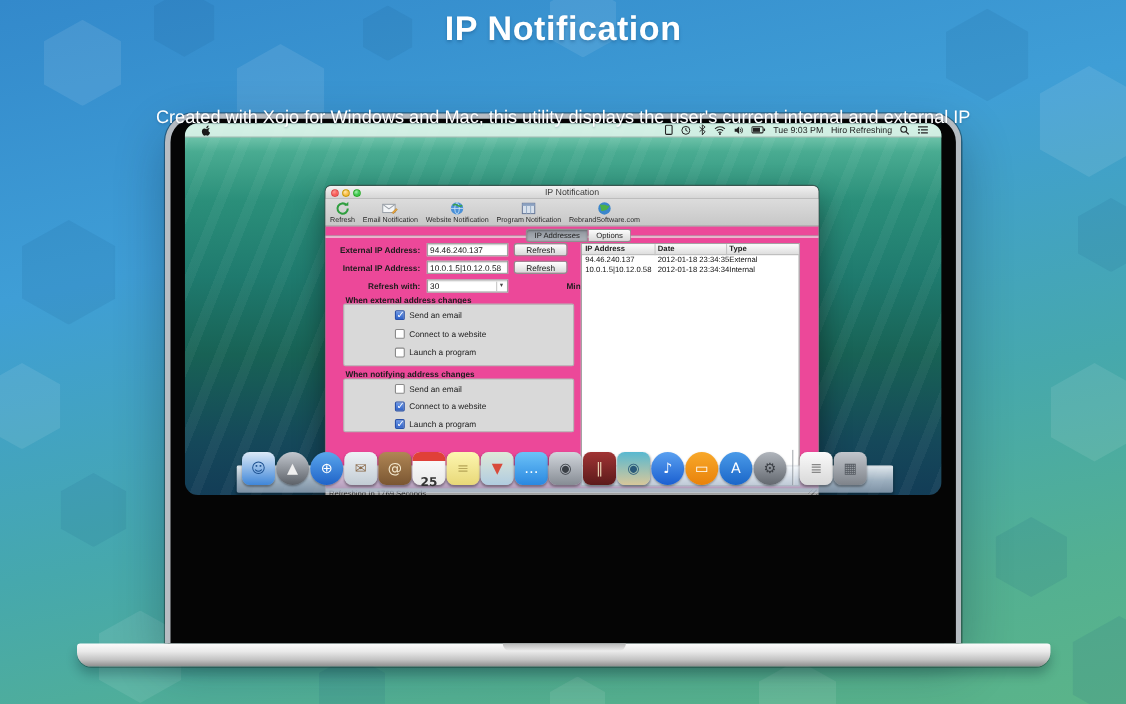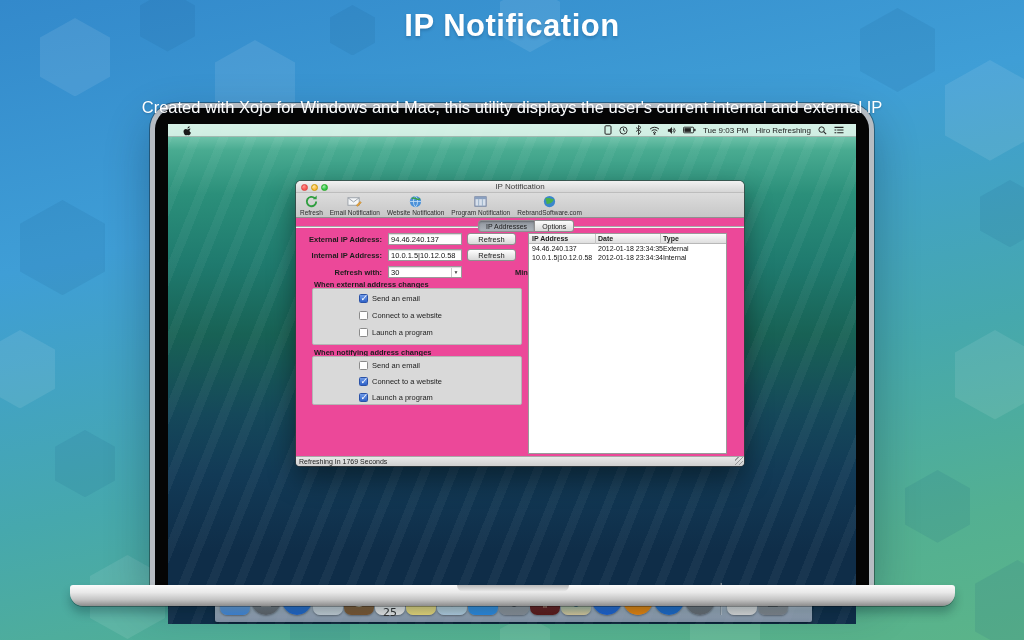--- a/index.html
+++ b/index.html
@@ -19,24 +19,25 @@
 
   
   .laptop-screen {
     position:absolute; left:150px; top:103px; width:724px; height:482px;
     background:#050505; border:5px solid #b6bcc2; border-bottom:none;
     border-radius:26px 26px 0 0;
     box-shadow:0 0 0 1px rgba(0,0,0,.35), 0 18px 45px rgba(0,20,40,.30);
     z-index:2;
   }
   .screen-content {
-    position:absolute; left:13px; top:16px; width:688px; height:500px; overflow:hidden;
+    position:absolute; left:13px; top:4px; width:688px; height:338px; overflow:hidden;
     background:
       repeating-linear-gradient(112deg, rgba(255,255,255,.045) 0 9px, rgba(0,0,0,0) 9px 26px),
       linear-gradient(180deg,#8fd8c0 0px,#49ab91 26px,#2b8f7a 70px,#1f7a6e 140px,#186255 210px,#15485a 290px,#123a56 350px,#0f2d48 430px);
+    border-radius: 12px;
   }
   .laptop-base {
     position:absolute; left:70px; top:585px; width:885px; height:21px; z-index:2;
     background:linear-gradient(180deg,#fbfbfb 0%,#e9e9e9 35%,#c3c3c3 70%,#8d8d8d 100%);
     border-radius:3px 3px 13px 13px;
     box-shadow:0 1px 0 rgba(0,0,0,.3), 0 7px 10px rgba(0,30,40,.28);
   }
   .laptop-base .notch {
     position:absolute; left:50%; top:0; width:112px; height:7px; transform:translateX(-50%);
     background:linear-gradient(180deg,#b9b9b9,#eeeeee); border-radius:0 0 9px 9px;
@@ -140,21 +141,21 @@
   }
   .dock-icons { position:absolute; left:5px; bottom:7px; display:flex; align-items:flex-end; gap:1px; }
   .dock-icon {
     width:30px; height:30px; border-radius:7px; position:relative;
     display:flex; align-items:center; justify-content:center;
     box-shadow:0 1px 2px rgba(0,0,0,.35);
   }
   .dock-icon .glyph { font-family:"DejaVu Sans",sans-serif; font-size:13px; line-height:1; }
   .dock-separator { width:2px; height:32px; margin:0 4px; background:linear-gradient(90deg,rgba(60,70,80,.45),rgba(255,255,255,.5)); }
   [data-name="dock-calendar"]::before { content:""; position:absolute; left:0; top:0; width:100%; height:8px; background:#e04038; border-radius:7px 7px 0 0; }
-  [data-name="dock-calendar"] .glyph { margin-top:24px; font-size:11px; font-weight:normal; }
+  [data-name="dock-calendar"] .glyph { margin-top:24px; font-size:11px; font-weight:bold; }
 </style>
 </head>
 <body>
 
 <div id="hex-layer" data-name="hexagon-pattern-background">
     <span class="hex" data-name="hexagon-decoration" style="left: 40px; top: 18px; width: 70px; height: 78.4px; background: rgba(255, 255, 255, 0.09);"></span>
     <span class="hex" data-name="hexagon-decoration" style="left: 140px; top: -10px; width: 55px; height: 61.6px; background: rgba(20, 80, 130, 0.1);"></span>
     <span class="hex" data-name="hexagon-decoration" style="left: 215px; top: 40px; width: 80px; height: 89.6px; background: rgba(255, 255, 255, 0.09);"></span>
     <span class="hex" data-name="hexagon-decoration" style="left: 330px; top: 5px; width: 45px; height: 50.4px; background: rgba(20, 80, 130, 0.1);"></span>
     <span class="hex" data-name="hexagon-decoration" style="left: 500px; top: -15px; width: 60px; height: 67.2px; background: rgba(255, 255, 255, 0.09);"></span>

